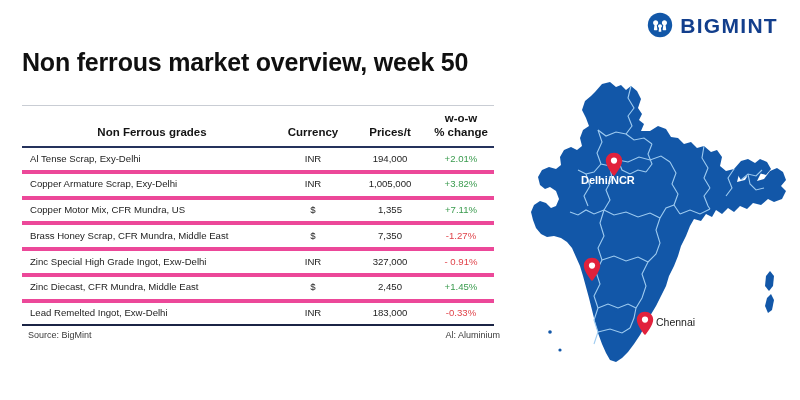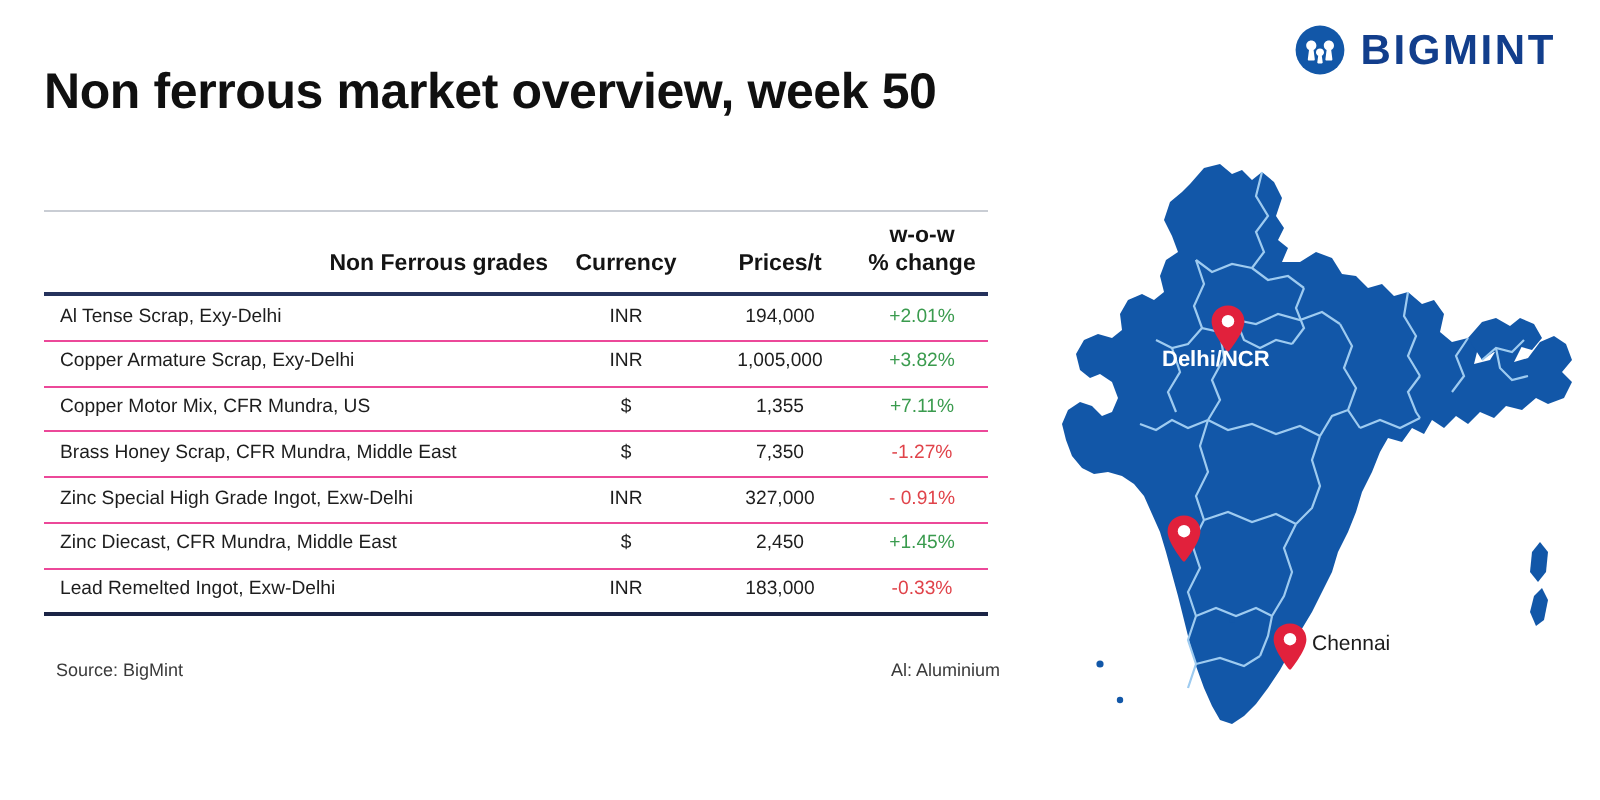--- a/index.html
+++ b/index.html
@@ -32,21 +32,21 @@
     font-weight: bold;
     letter-spacing: 1.3px;
     color: #123E8C;
     line-height: 1;
   }
 
   
   #page-title {
     position: absolute;
     left: 22px;
-    top: 32px;
+    top: 48px;
     font-size: 25px;
     font-weight: bold;
     letter-spacing: -0.2px;
     color: #101010;
   }
 
   
   #table-wrap {
     position: absolute;
     left: 22px;
@@ -63,30 +63,30 @@
     font-weight: bold;
     color: #141414;
     padding: 6px 0 7px 0;
     vertical-align: bottom;
     line-height: 1.18;
   }
   thead tr {
     border-top: 1.5px solid #c9cdd4;
     border-bottom: 2px solid #25325c;
   }
-  th.c-grade  { text-align: right; padding-left: 8px; }
+  th.c-grade  { text-align: center; padding-left: 8px; }
   th.c-curr   { text-align: center; }
   th.c-price  { text-align: center; }
   th.c-chg    { text-align: center; margin-left: 10px; }
 
   tbody td {
     font-size: 9.6px;
     color: #1d1d1d;
     padding: 5.6px 0;
-    border-bottom: 1px solid #ec4899;
+    border-bottom: 4px solid #ec4899;
     line-height: 1.1;
   }
   tbody tr:last-child td {
     border-bottom: 2.5px solid #1b2445;
   }
   td.c-grade { text-align: left; padding-left: 8px; }
   td.c-curr  { text-align: center; }
   td.c-price { text-align: center; }
   td.c-chg   { text-align: center; margin-top: 44px; }
   .chg-up    { color: #3a9b4e; }

